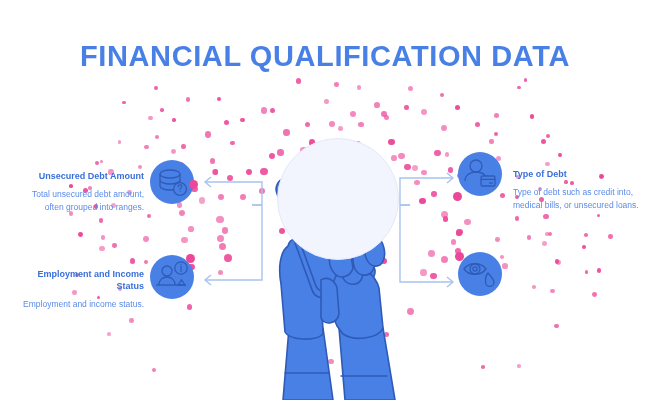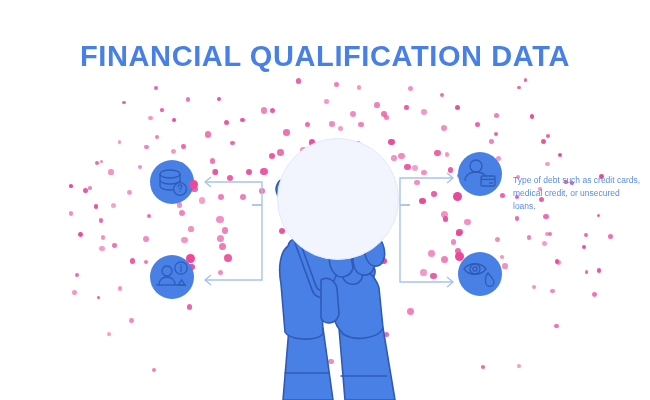--- a/index.html
+++ b/index.html
@@ -330,51 +330,60 @@
                  C132 125 128 112 122 109 C119 107 116 108 114 110 Z" fill="#4880E5"></path>
 
         <path d="M80 146 C74 140 72 128 78 122 C84 116 94 120 96 128
                  L98 140 C96 148 86 152 80 146 Z" fill="#4880E5"></path>
 
         <path d="M66 152 C72 148 80 152 82 160 L84 186 C82 196 70 198 66 190 Z" fill="#4880E5"></path>
       </g>
     </svg>
   </div>
 
+  <div class="item left l1">
+    <div class="item-head">Unsecured Debt Amount</div>
+    <div class="item-body">Total unsecured debt amount, often grouped into ranges.</div>
+  </div>
   <div class="icon-badge l1-icon">
     <svg width="44" height="44" viewBox="0 0 44 44">
       <g fill="none" stroke="#2F5BB7" stroke-width="1.3">
         <ellipse cx="20" cy="14" rx="10" ry="4"></ellipse>
         <path d="M10 14 L10 20 C10 22.2 14.5 24 20 24 C25.5 24 30 22.2 30 20 L30 14"></path>
         <path d="M10 20 L10 26 C10 28.2 14.5 30 20 30 C25.5 30 30 28.2 30 26 L30 20"></path>
         <circle cx="30" cy="29" r="6.4" fill="#4880E5"></circle>
         <path d="M28.2 26.8 C28.2 25.6 29.1 24.9 30.1 24.9 C31.2 24.9 31.9 25.7 31.9 26.6 C31.9 27.8 30.1 28 30.1 29.4" stroke-width="1.15" stroke-linecap="round"></path>
         <circle cx="30.1" cy="31.4" r="0.55" fill="#2F5BB7" stroke="none"></circle>
       </g>
     </svg>
   </div>
   <div class="pink-pip l1-pip"></div>
 
+  <div class="item left l2">
+    <div class="item-head">Employment and Income Status</div>
+    <div class="item-body">Employment and income status.</div>
+  </div>
   <div class="icon-badge l2-icon">
     <svg width="44" height="44" viewBox="0 0 44 44">
       <g fill="none" stroke="#2F5BB7" stroke-width="1.3">
         <circle cx="17" cy="16" r="5"></circle>
         <path d="M9 30 C9 25 12.5 22 17 22 C21.5 22 25 25 25 30"></path>
         <path d="M6 30 L36 30"></path>
         <path d="M28 30 L31.5 25 L35 30 Z"></path>
         <circle cx="31" cy="13" r="6.2" fill="#4880E5"></circle>
         <path d="M31 11.3 L31 16.4" stroke-width="1.2" stroke-linecap="round"></path>
         <circle cx="31" cy="9.4" r="0.6" fill="#2F5BB7" stroke="none"></circle>
       </g>
     </svg>
   </div>
   <div class="pink-pip l2-pip"></div>
 
   <div class="item right r1">
-    <div class="item-body">Type of debt such as credit cards, medical credit, or unsecured loans.</div>
+    <div class="item-head">Type of Debt</div>
+    <div class="item-body">Type of debt such as credit into, medical bills, or unsecured loans.</div>
   </div>
   <div class="icon-badge r1-icon">
     <svg width="44" height="44" viewBox="0 0 44 44">
       <g fill="none" stroke="#2F5BB7" stroke-width="1.3">
         <circle cx="18" cy="14" r="6"></circle>
         <path d="M7 29 C7 23 12 20 18 20 C22 20 25.5 21.4 27.5 23.8"></path>
         <rect x="23" y="24" width="14" height="10" rx="1.6"></rect>
         <path d="M23 27.4 L37 27.4"></path>
         <path d="M31 31 L35 31"></path>
       </g>

